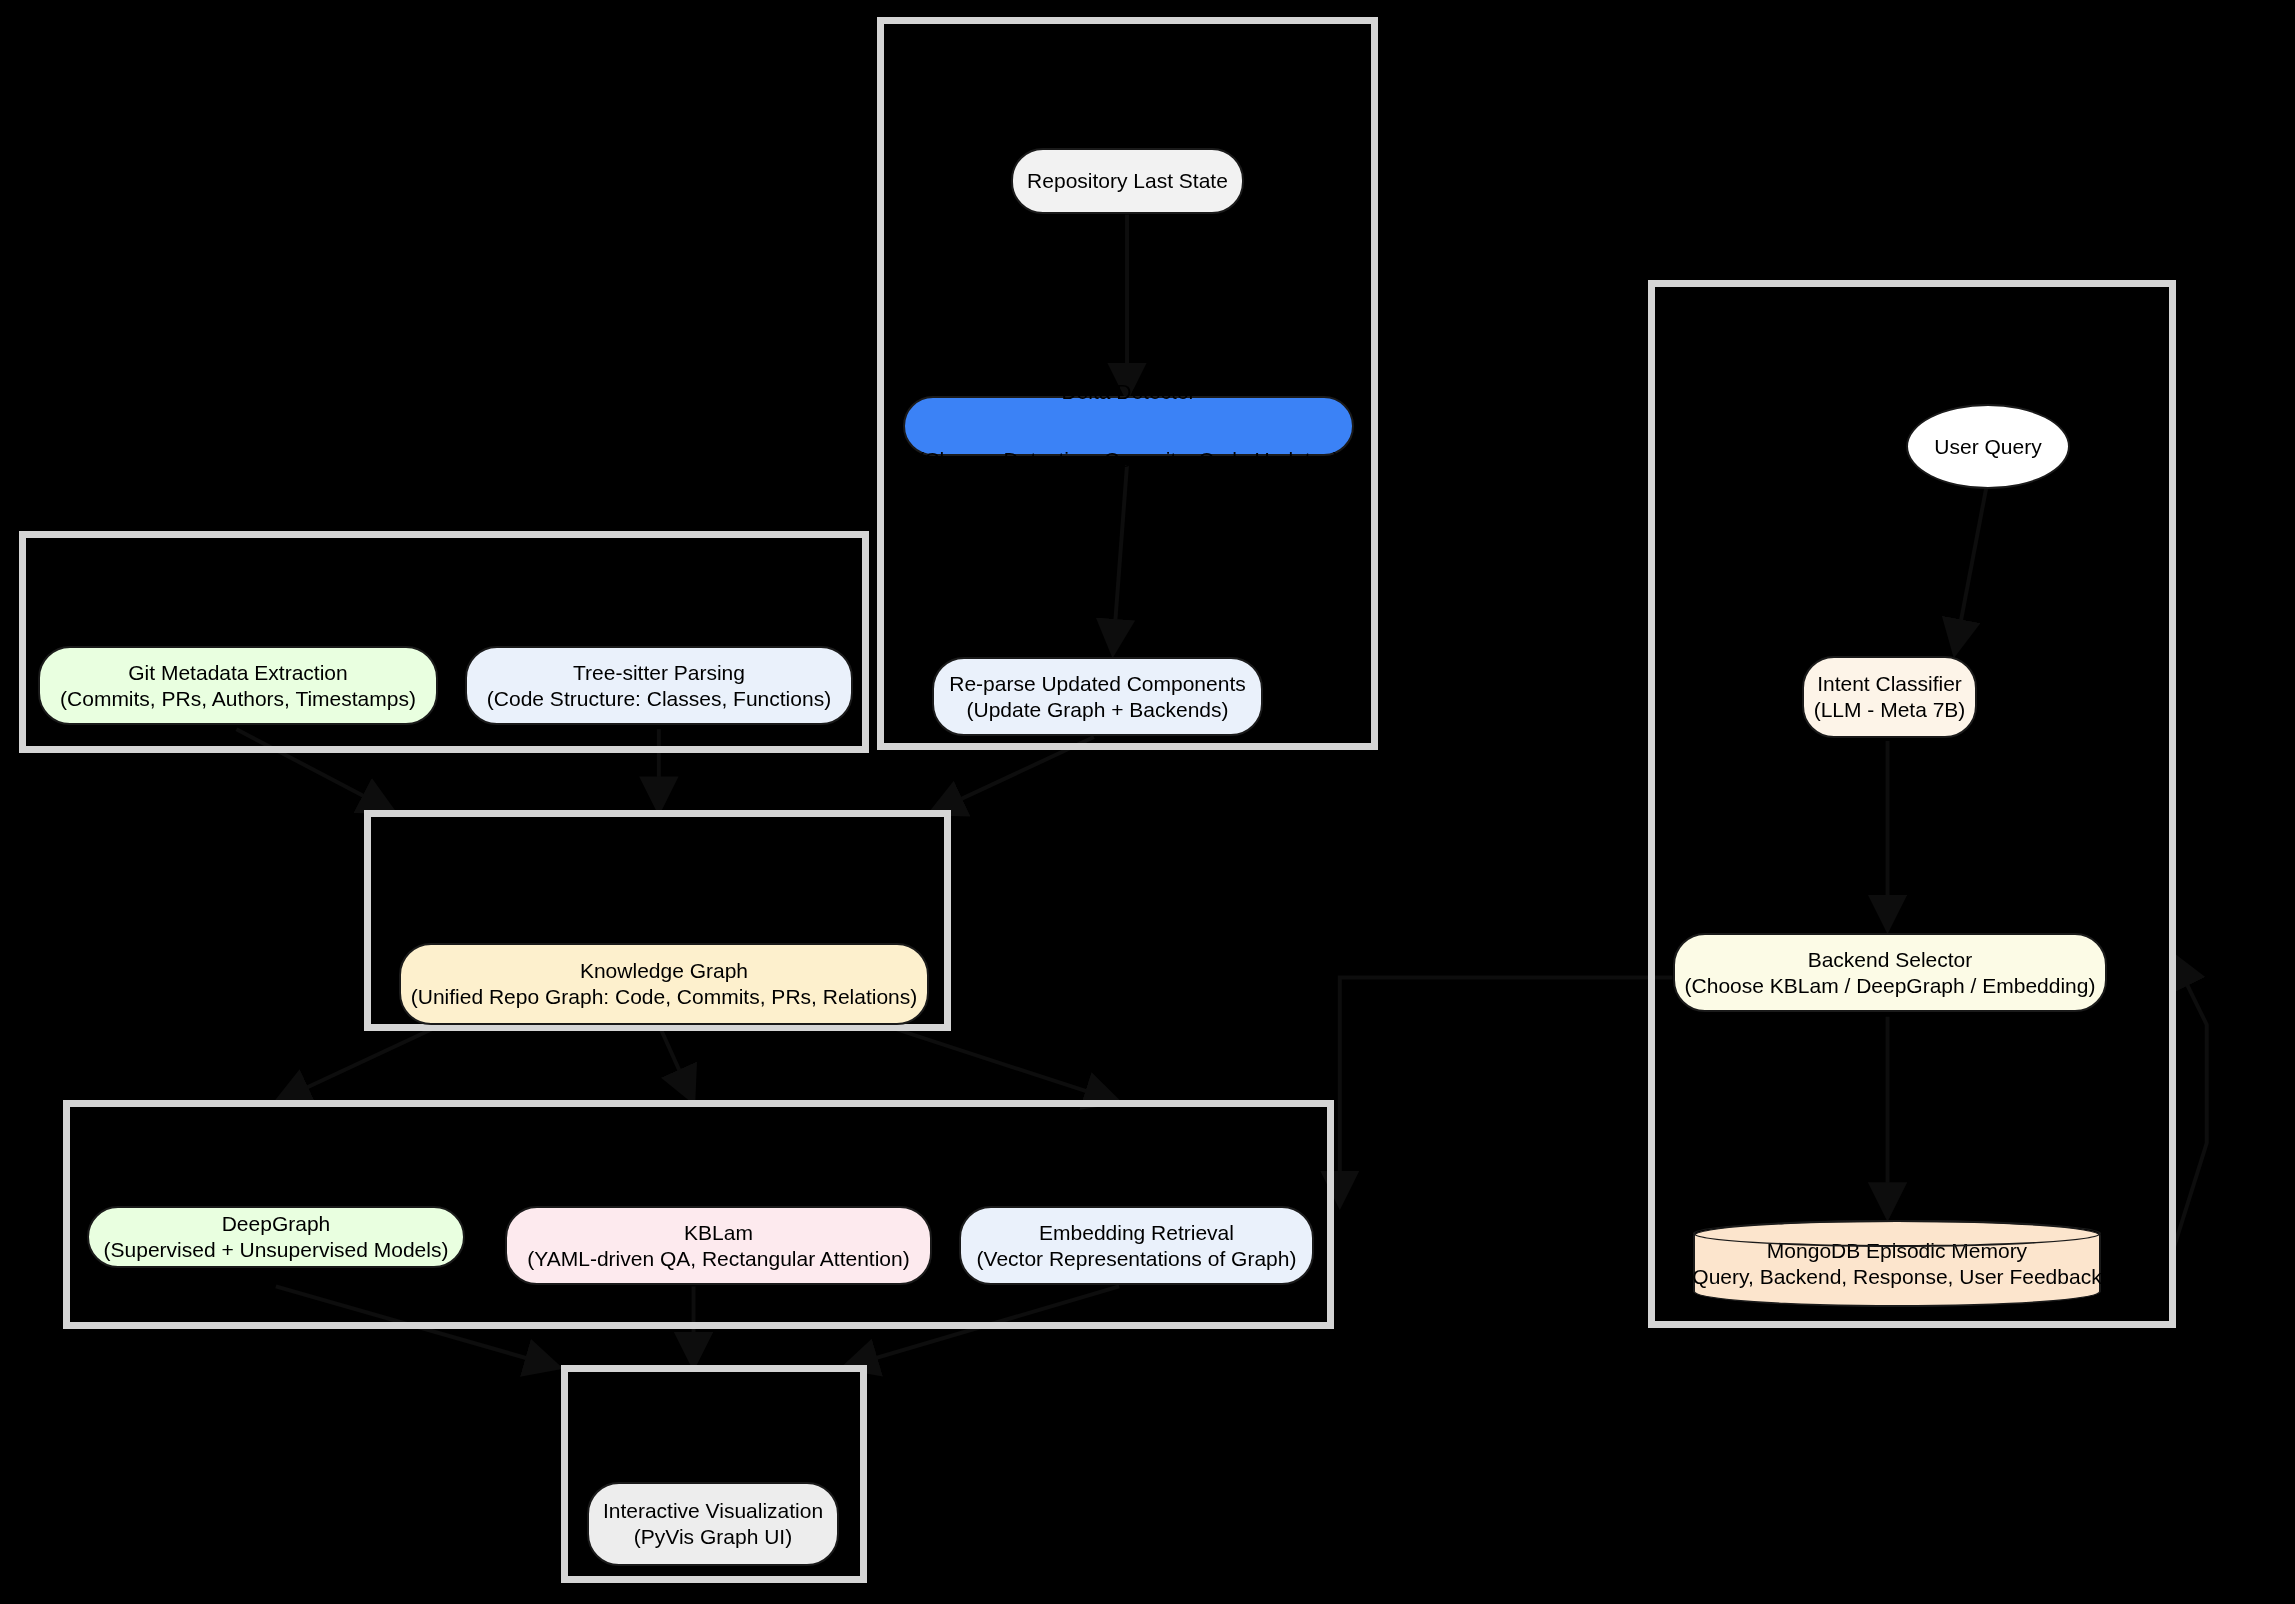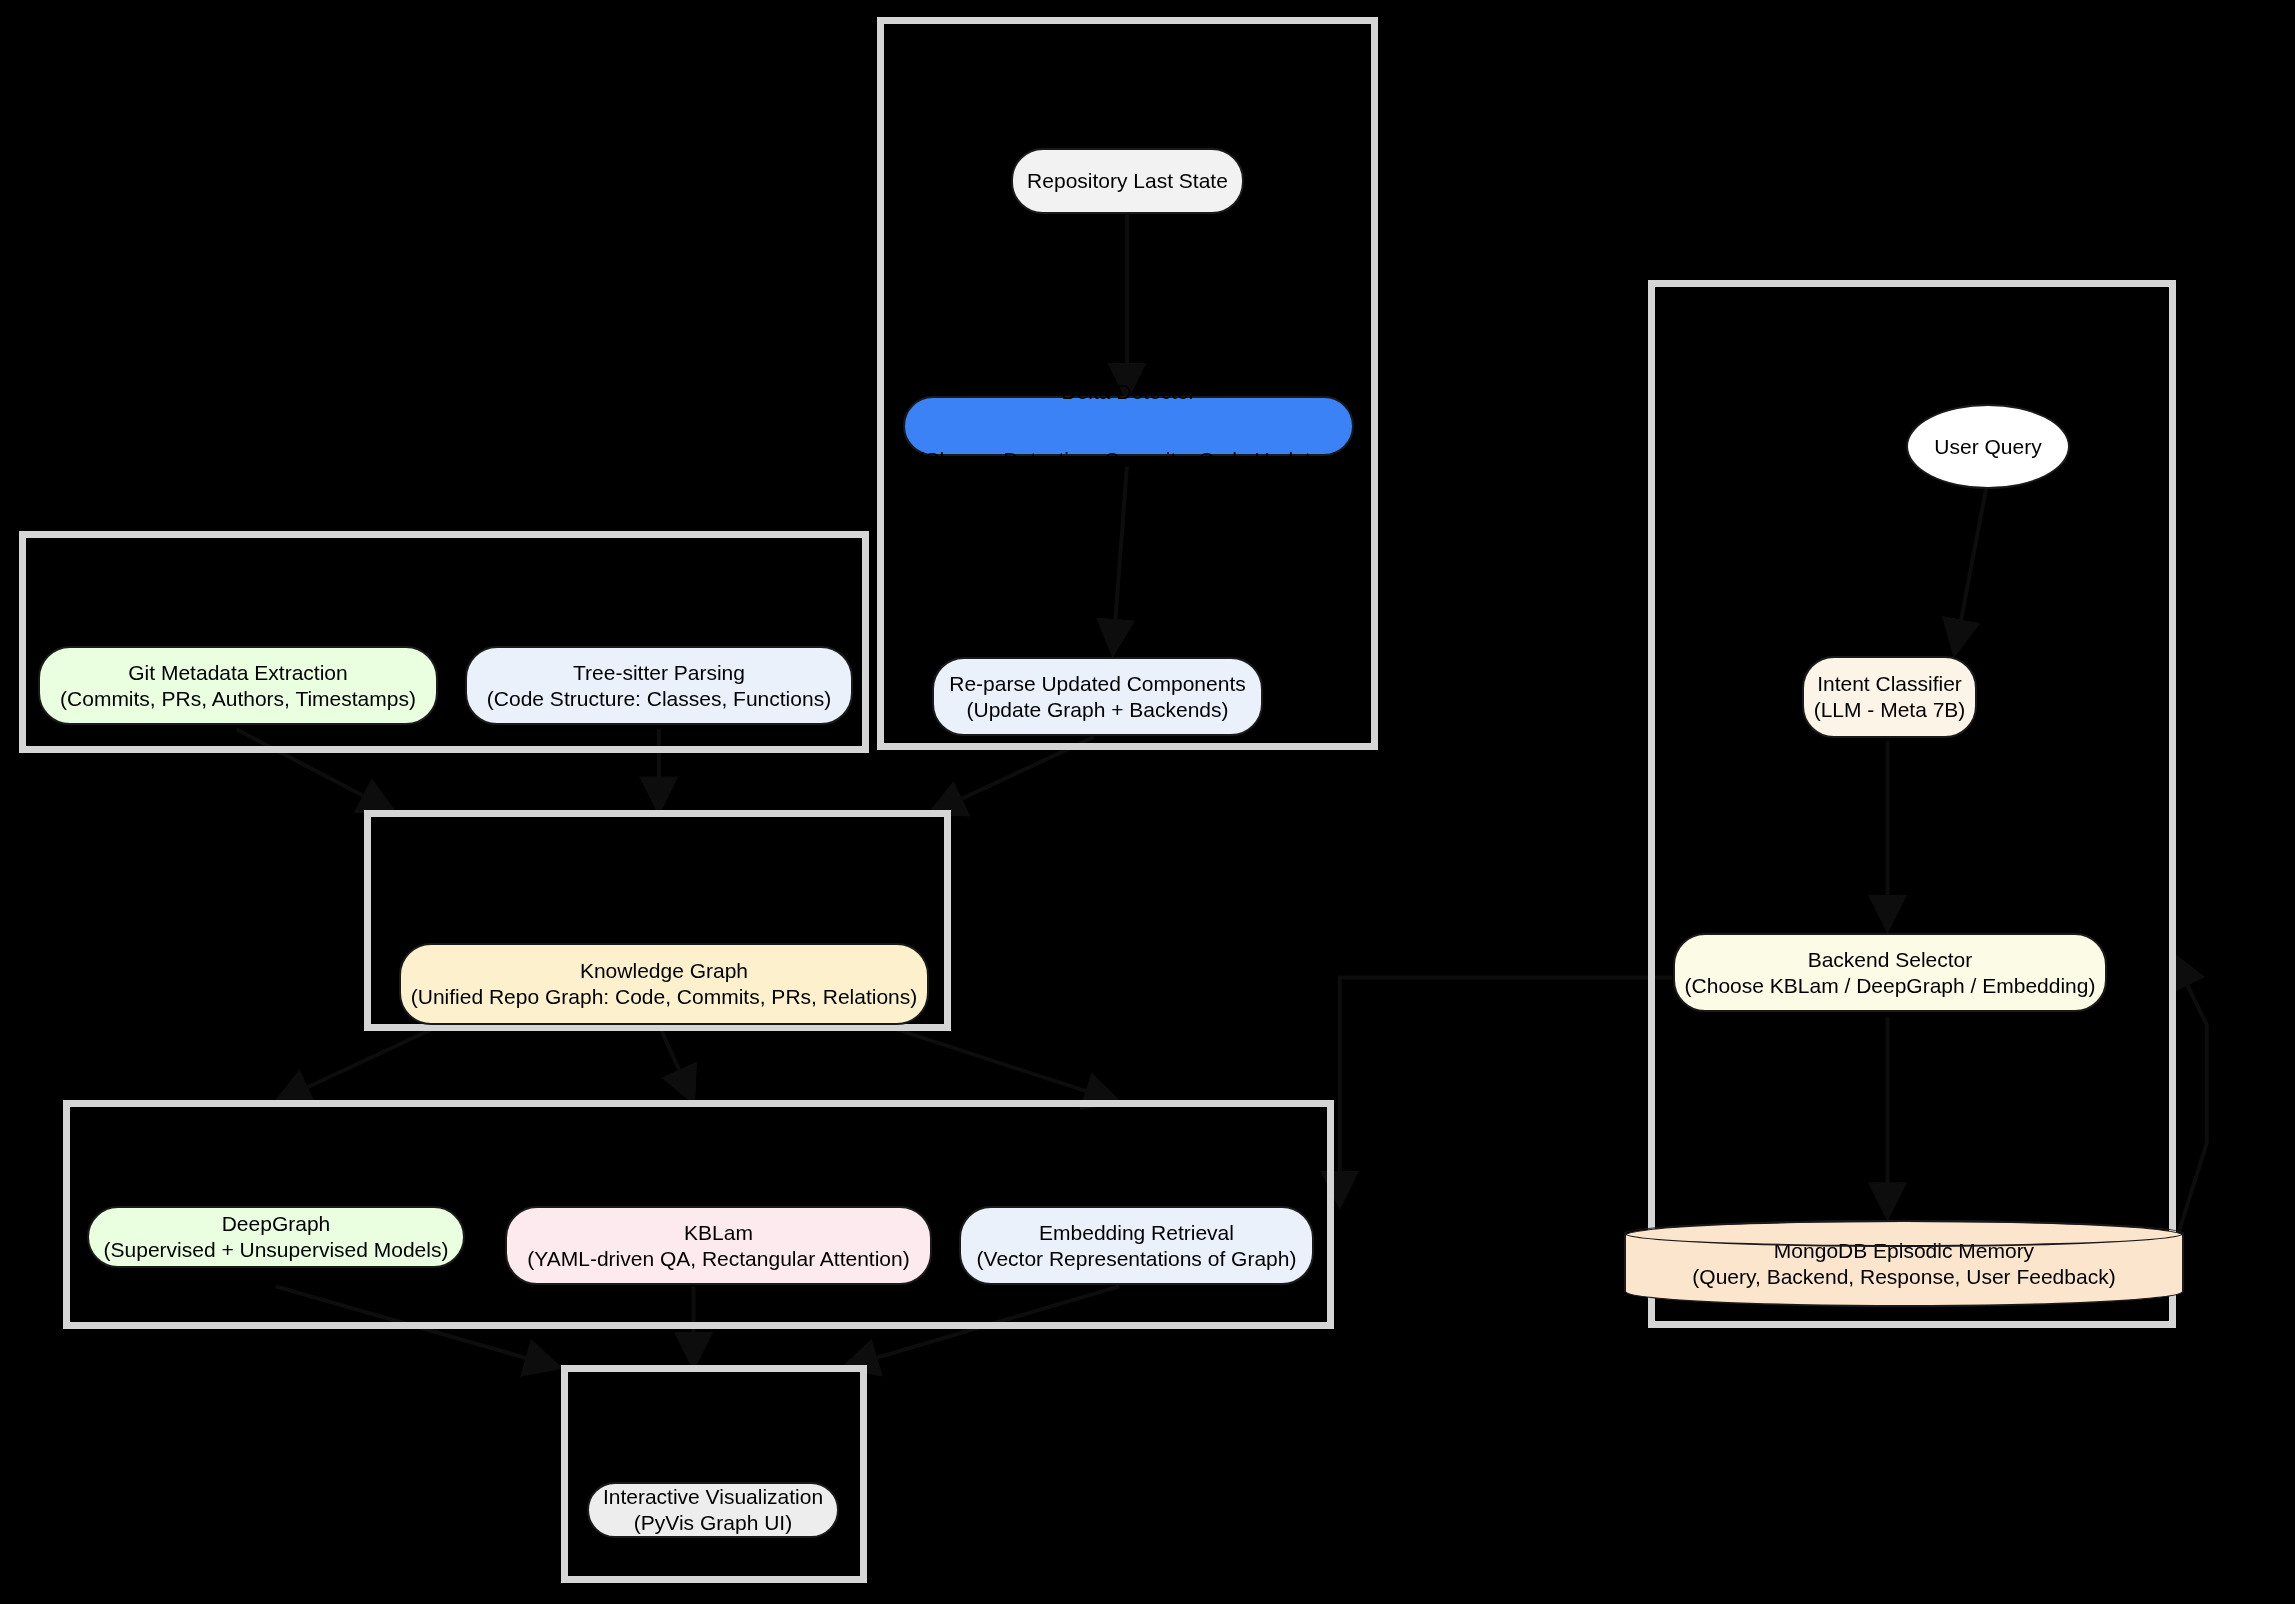--- a/index.html
+++ b/index.html
@@ -122,38 +122,38 @@
   <div class="node rounded fs-n" style="left:505px;top:1206px;width:427px;height:79px;background:#fdeaee;text-align:right;">
     <span class="l1">KBLam</span>
     <span class="l2">(YAML-driven QA, Rectangular Attention)</span>
   </div>
 
   <div class="node rounded fs-n" style="left:959px;top:1206px;width:355px;height:79px;background:#eaf1fb;">
     <span class="l1">Embedding Retrieval</span>
     <span class="l2">(Vector Representations of Graph)</span>
   </div>
 
-  <div class="node rounded fs-n" style="left:587px;top:1482px;width:252px;height:56px;background:#ededed;">
+  <div class="node rounded fs-n" style="left:587px;top:1482px;width:252px;height:84px;background:#ededed;">
     <span class="l1">Interactive Visualization</span>
     <span class="l2">(PyVis Graph UI)</span>
   </div>
 
   <div class="node ellipse fs-n" style="left:1906px;top:404px;width:164px;height:85px;background:#ffffff;">
     <span class="l1">User Query</span>
   </div>
 
   <div class="node rounded fs-n" style="left:1802px;top:656px;width:175px;height:82px;background:#fdf4e8;">
     <span class="l1">Intent Classifier</span>
     <span class="l2">(LLM - Meta 7B)</span>
   </div>
 
   <div class="node rounded fs-n" style="left:1673px;top:933px;width:434px;height:79px;background:#fcfbe6;">
     <span class="l1">Backend Selector</span>
     <span class="l2">(Choose KBLam / DeepGraph / Embedding)</span>
   </div>
 
-  <div class="node cyl fs-n" style="left:1624px;top:1220px;width:560px;height:87px;background:#fce5cd;">
+  <div class="node cyl fs-n" style="left:1693px;top:1220px;width:408px;height:87px;background:#fce5cd;">
     <span class="l1">MongoDB Episodic Memory</span>
     <span class="l2">(Query, Backend, Response, User Feedback)</span>
   </div>
 
 </div>
 
 
 </body></html>

